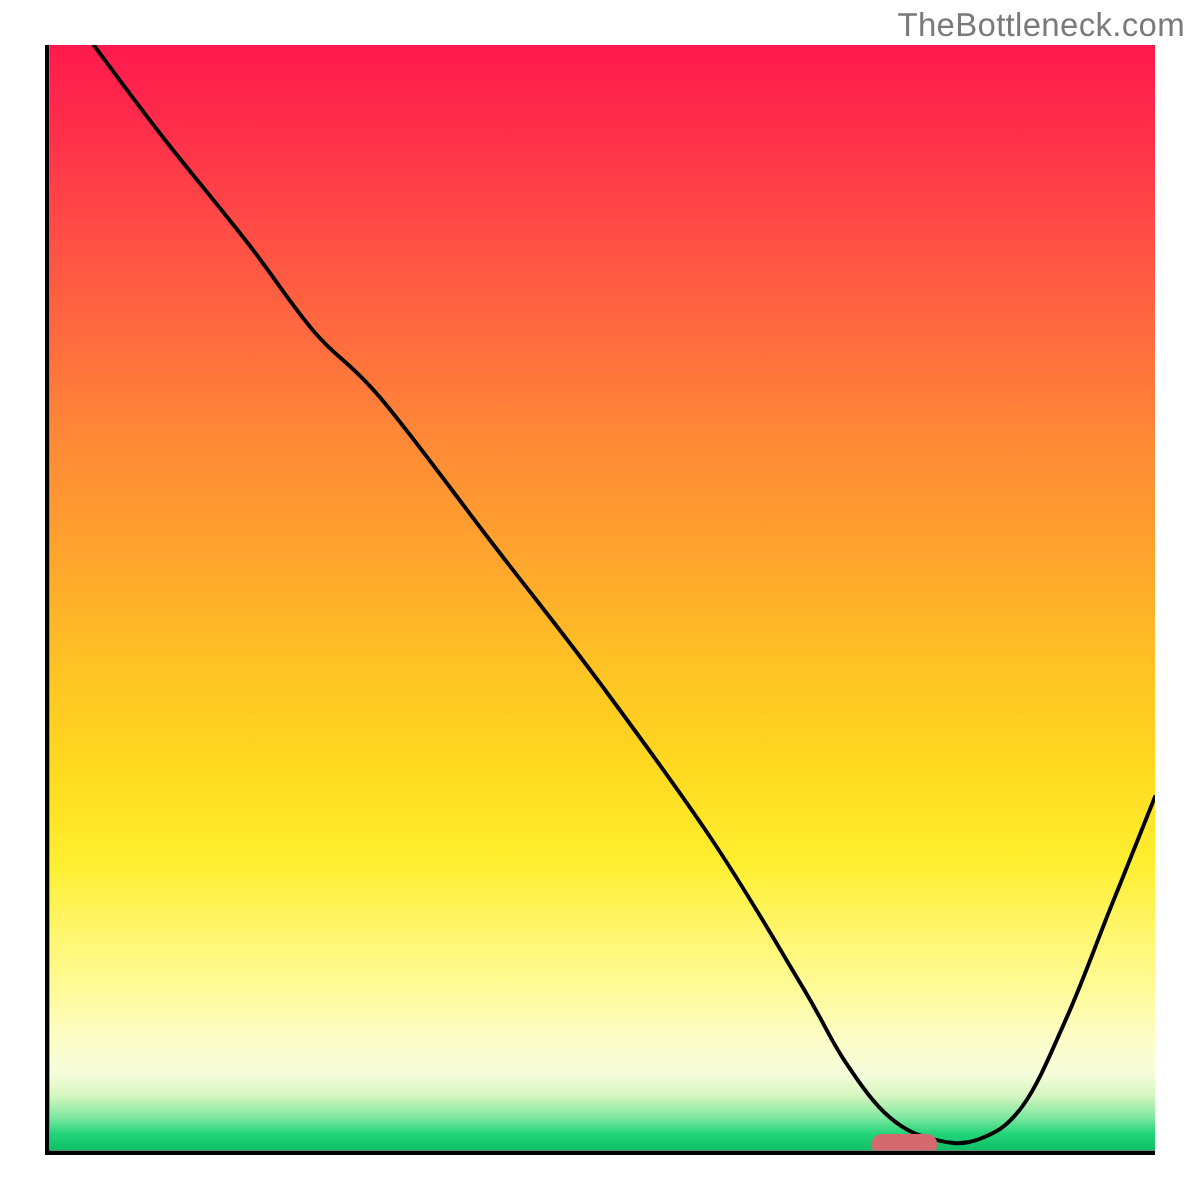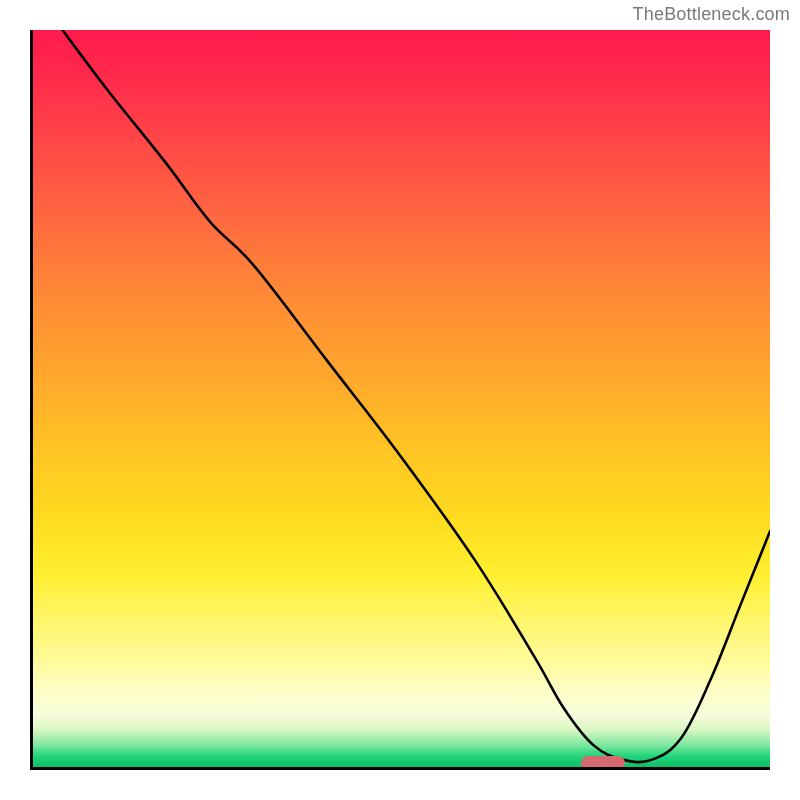--- a/index.html
+++ b/index.html
@@ -12,21 +12,21 @@
   }
   .container {
     position: relative;
     width: 800px;
     height: 800px;
   }
   .watermark {
     position: absolute;
     top: 4px;
     right: 10px;
-    font-size: 18px;
+    font-size: 22px;
     font-weight: 500;
     color: #7a7a7a;
     letter-spacing: 0.2px;
   }
   .plot {
     position: absolute;
     left: 30px;
     top: 30px;
     width: 740px;
     height: 740px;

